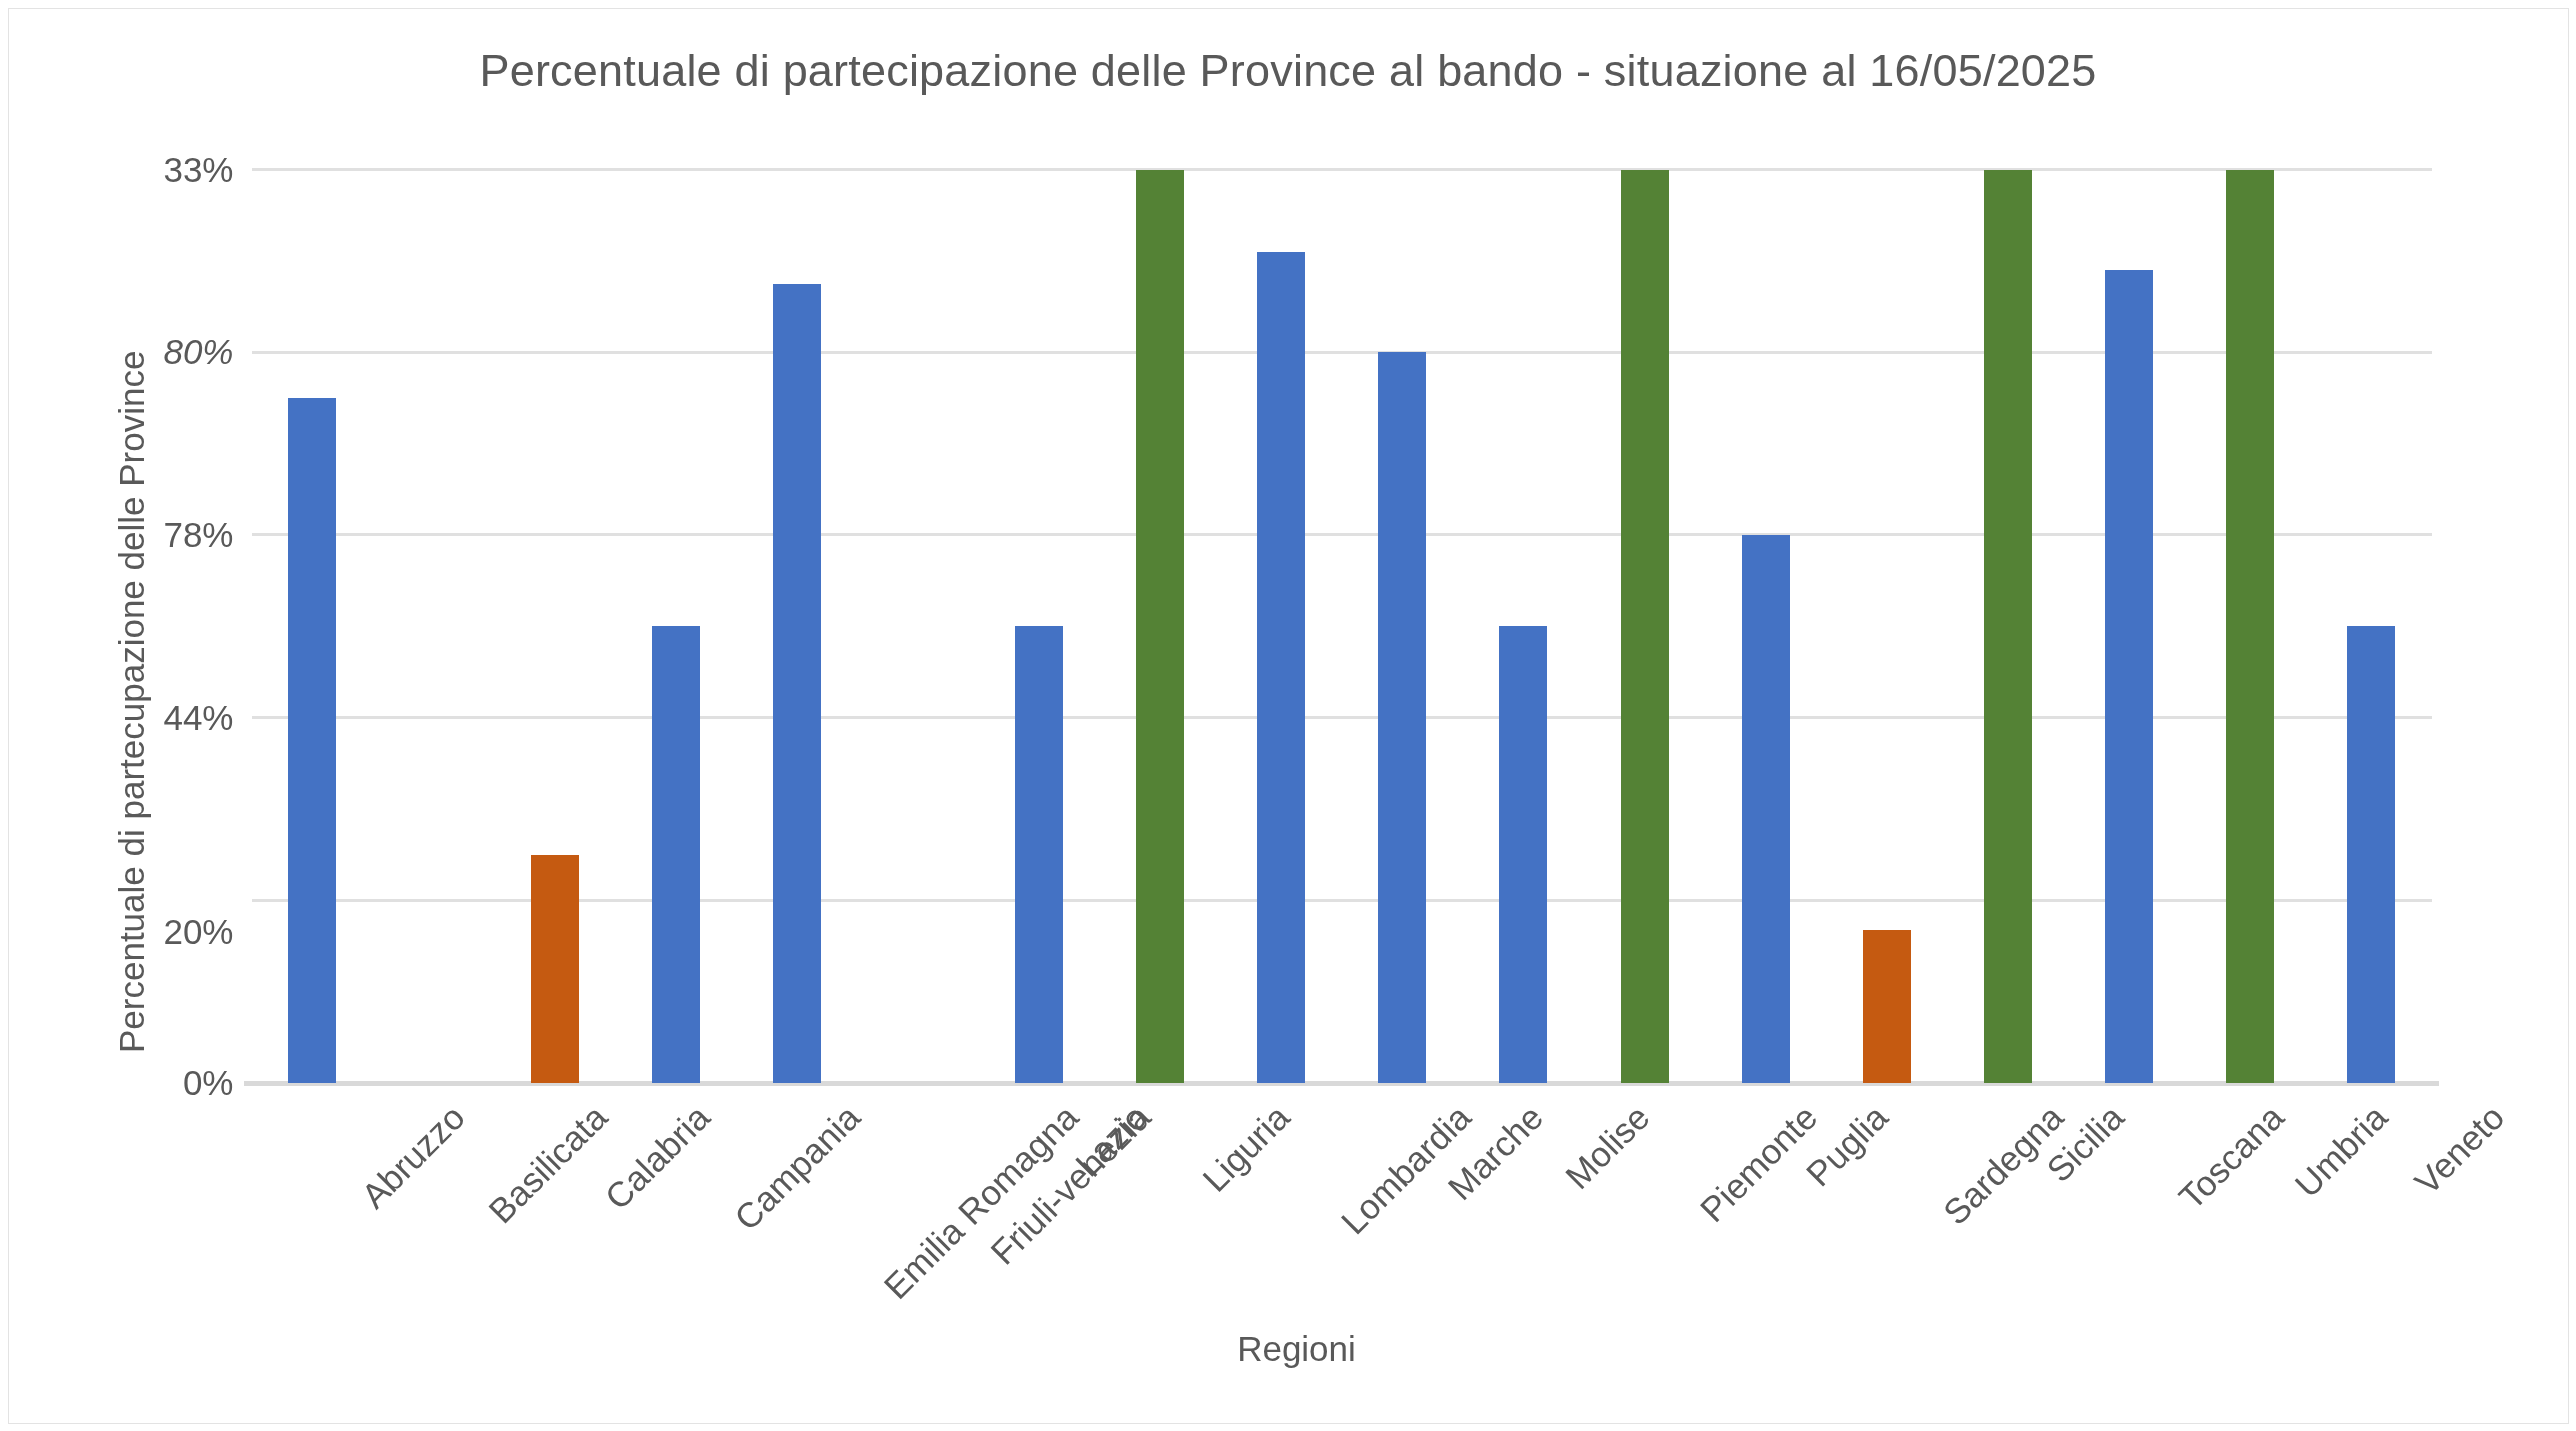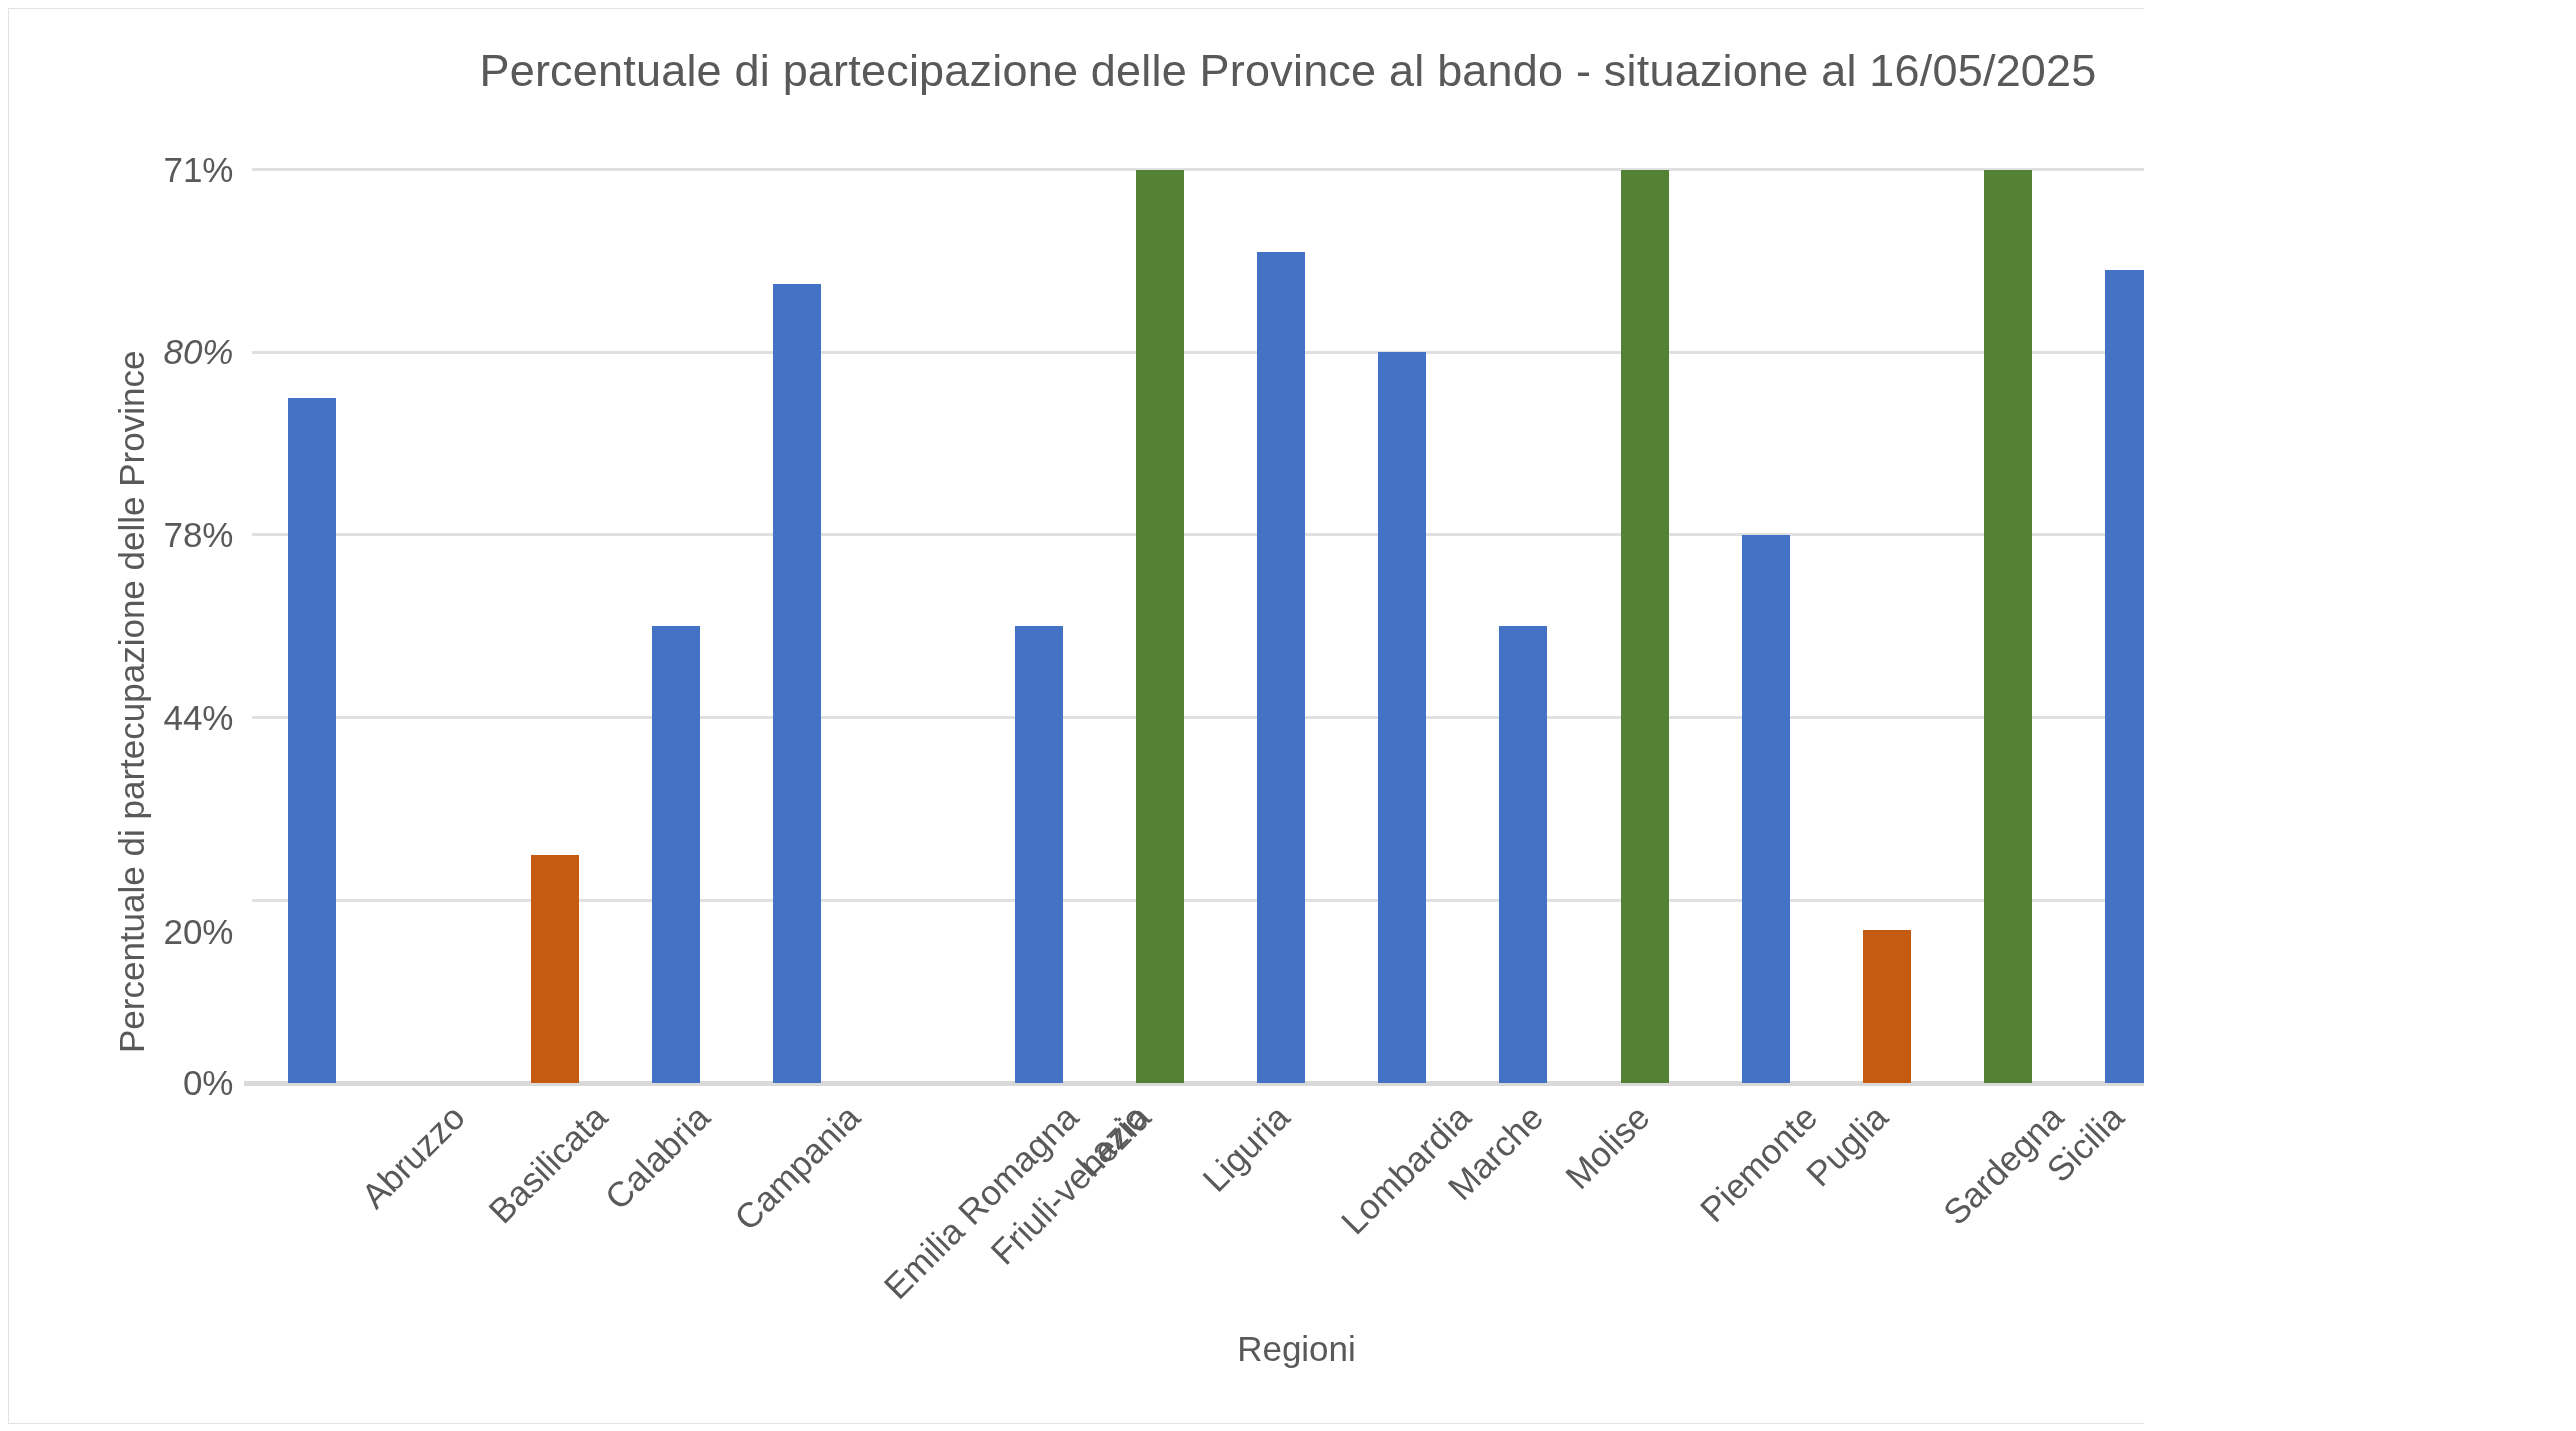--- a/index.html
+++ b/index.html
@@ -5,21 +5,21 @@
   html, body {
     margin: 0;
     padding: 0;
     background: #ffffff;
   }
   body {
     font-family: "Liberation Sans", sans-serif;
   }
   #page {
     position: relative;
-    width: 2144px;
+    width: 2576px;
     height: 1431px;
     background: #ffffff;
     box-sizing: border-box;
     overflow: hidden;
   }
   .chart-frame {
     position: absolute;
     left: 7.5px;
     top: 7.5px;
     width: 2561px;
@@ -122,21 +122,21 @@
   <div class="chart-frame">
 
     <div class="chart-title">Percentuale di partecipazione delle Province al bando - situazione al 16/05/2025</div>
 
     <div class="ytick-wrap" id="ytick-wrap">
         <div class="ytick-label-pos" style="top: 1074px;">0%</div>
         <div class="ytick-label-pos" style="top: 891px; margin-top: 32px;">20%</div>
         <div class="ytick-label-pos" style="top: 709px;">44%</div>
         <div class="ytick-label-pos" style="top: 526px;">78%</div>
         <div class="ytick-label-pos" style="top: 343px; font-style: italic;">80%</div>
-        <div class="ytick-label-pos" style="top: 161px;">71%</div>
+        <div class="ytick-label-pos" style="top: 161px;">33%</div>
         <div class="y-axis-title" style="left: 103px; top: 1044px;">Percentuale  di partecupazione delle Province</div>
       </div>
 
     <div class="plot" id="plot">
       <div class="axis-baseline"></div>
     <div class="gridline" style="top: 729px;"></div>
         <div class="gridline" style="top: 546px;"></div>
         <div class="gridline" style="top: 363px;"></div>
         <div class="gridline" style="top: 181px;"></div>
         <div class="gridline" style="top: -1.9px;"></div>

